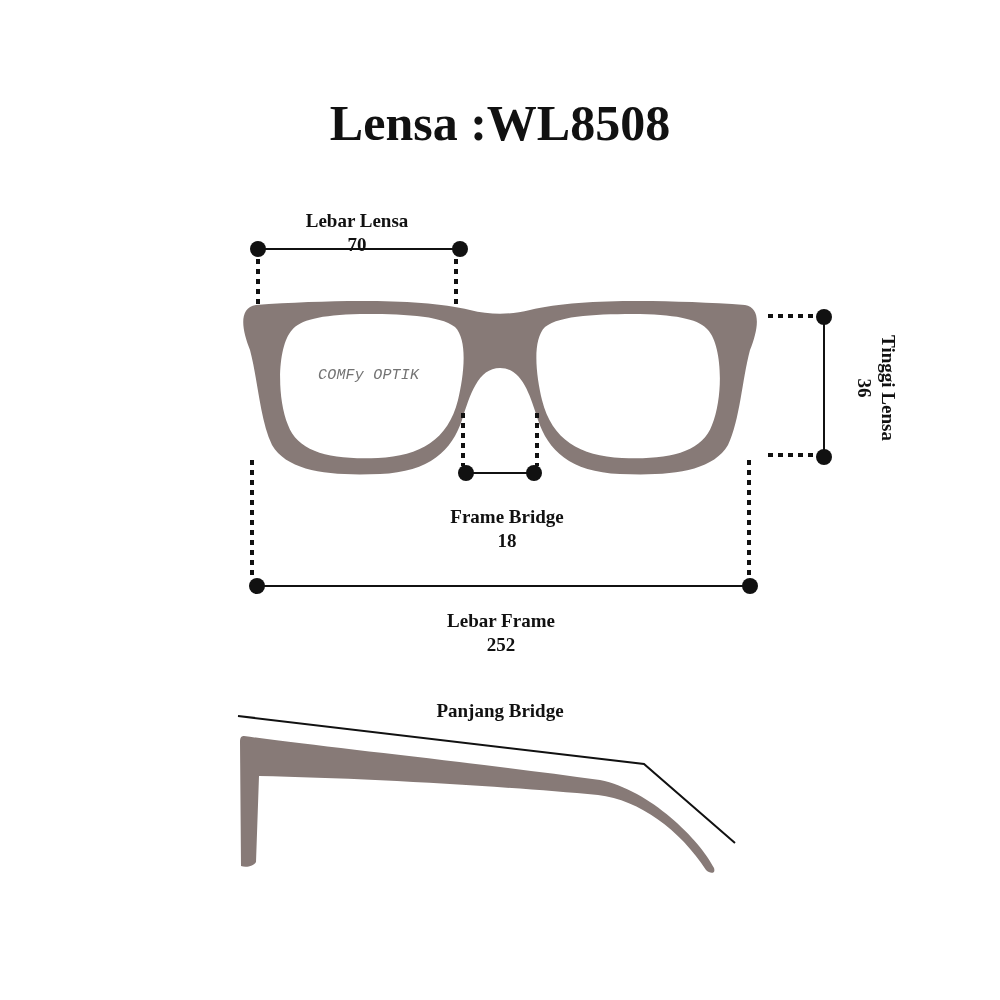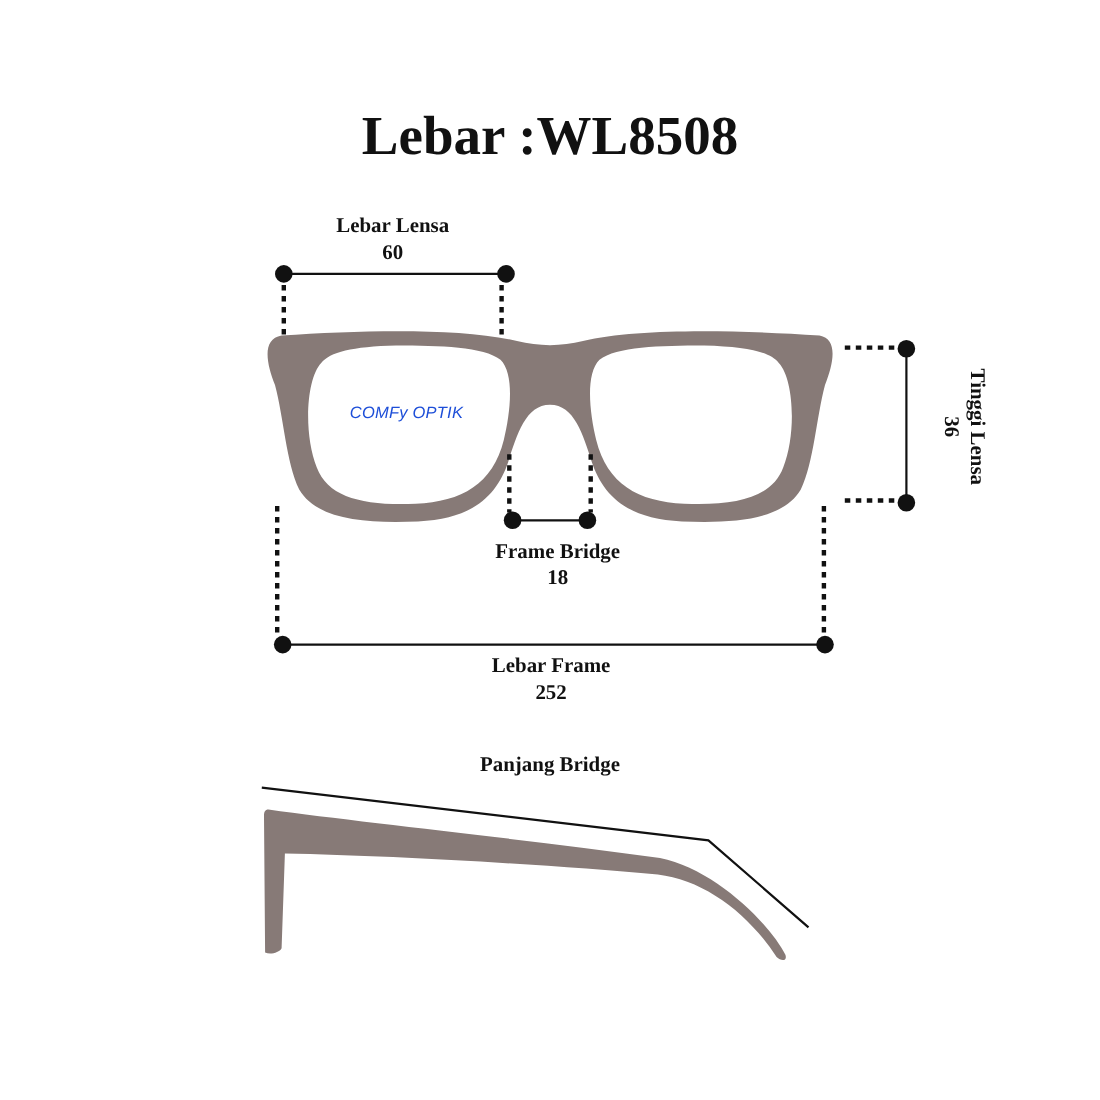--- a/index.html
+++ b/index.html
@@ -1,22 +1,22 @@
 <!DOCTYPE html>
 <html><head>
   <meta charset="utf-8">
   <style>
     html, body { margin: 0; padding: 0; background: #ffffff; }
     body { width: 1000px; height: 1000px; position: relative; overflow: hidden; font-family: "Liberation Serif", serif; }
     .diagram { position: absolute; left: 0; top: 0; width: 1000px; height: 1000px; }
-    .label { position: absolute; text-align: center; font-weight: bold; color: #111; font-family: "Liberation Serif", serif; line-height: 1.25; }
+    .label { position: absolute; text-align: center; font-weight: bold; color: #111; font-family: "Liberation Serif", serif; line-height: 1.25; margin-top: 15px; }
     .title { position: absolute; left: 0; width: 1000px; top: 94px; text-align: center; font-size: 50px; font-weight: bold; color: #111; font-family: "Liberation Serif", serif; }
     .lbl-text { font-size: 19px; display: block; }
     .lbl-val { font-size: 19px; display: block; }
-    .brand { position: absolute; left: 318px; top: 367px; font-size: 15px; font-style: italic; color: #1d4ed8; font-family: Liberation Sans, sans-serif; letter-spacing: 0.2px; }
+    .brand { position: absolute; left: 318px; top: 367px; font-size: 15px; font-style: italic; color: #737373; font-family: Liberation Mono, monospace; letter-spacing: 0.2px; }
     .rot { position: absolute; left: 878px; top: 388px; width: 0; height: 0; }
     .rot-inner { position: absolute; transform: rotate(90deg); transform-origin: 0 0; white-space: nowrap; text-align: center; font-weight: bold; color: #111; font-family: "Liberation Serif", serif; line-height: 1.25; font-size: 19px; width: 120px; left: 0; top: -60px; }
   </style>
 </head>
 <body>
 
 <div class="diagram">
   <svg width="1000" height="1000" viewBox="0 0 1000 1000" xmlns="http://www.w3.org/2000/svg">
 
     <g>
@@ -92,27 +92,27 @@
         C 680 830, 640 800, 598 795
         C 500 786, 360 778, 259 776
         L 256 862
         C 254 866, 246 868, 241 866
         L 240 742
         C 240 738, 241 736, 244 736 Z"></path>
       <polyline points="238,716 644,764 735,843" fill="none" stroke="#111" stroke-width="2"></polyline>
     </g>
   </svg>
 
-  <div class="title">Lebar :WL8508</div>
+  <div class="title">Lensa :WL8508</div>
 
   <div class="brand">COMFy OPTIK</div>
 
   <div class="label" style="left:257px; top:194px; width:200px;">
     <span class="lbl-text">Lebar Lensa</span>
-    <span class="lbl-val">60</span>
+    <span class="lbl-val">70</span>
   </div>
 
   <div class="rot">
     <div class="rot-inner" style="left:22px;">
       <span class="lbl-text">Tinggi Lensa</span>
       <span class="lbl-val">36</span>
     </div>
   </div>
 
   <div class="label" style="left:407px; top:490px; width:200px;">

